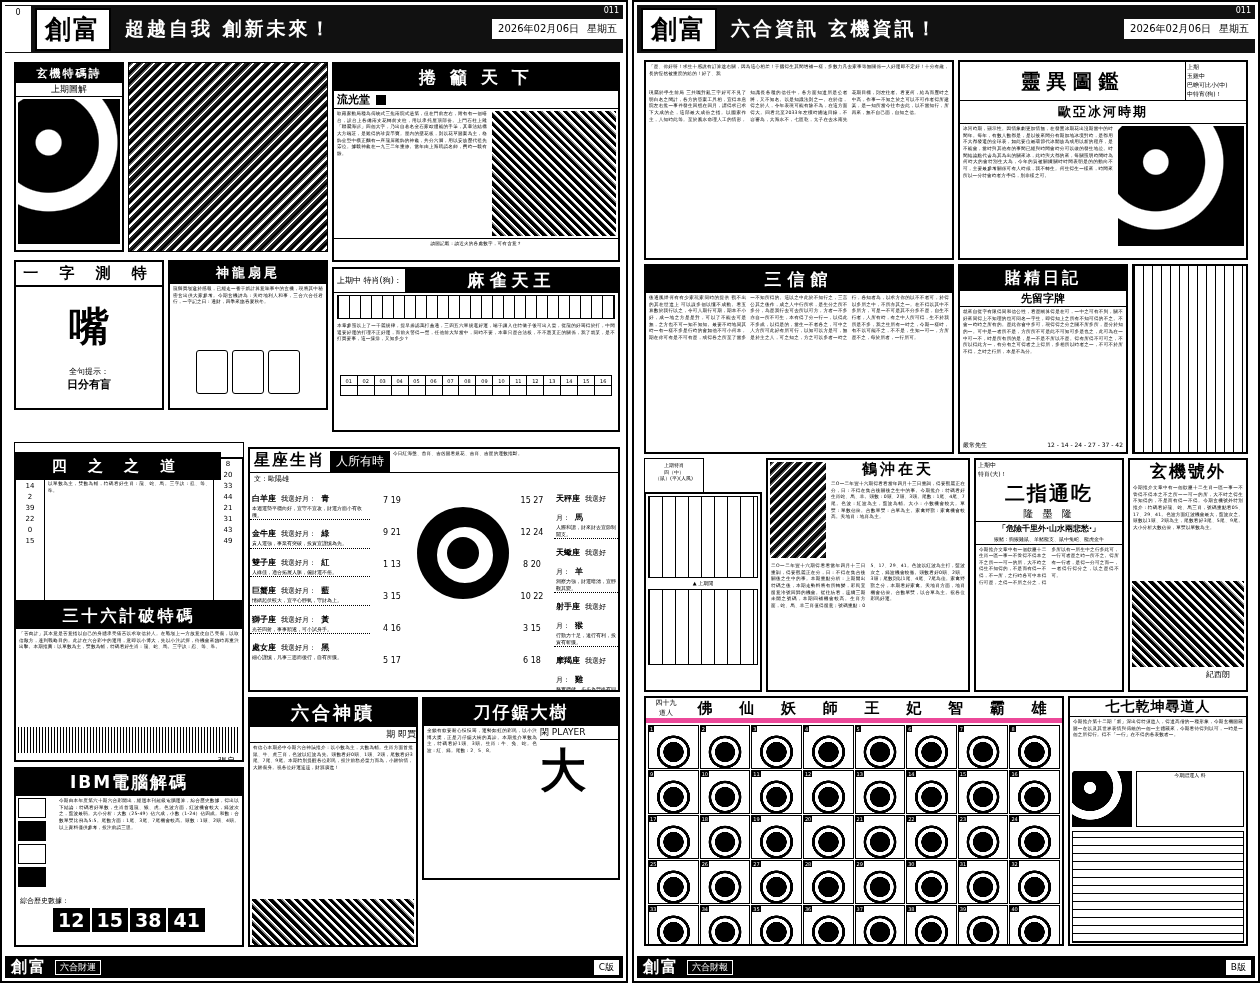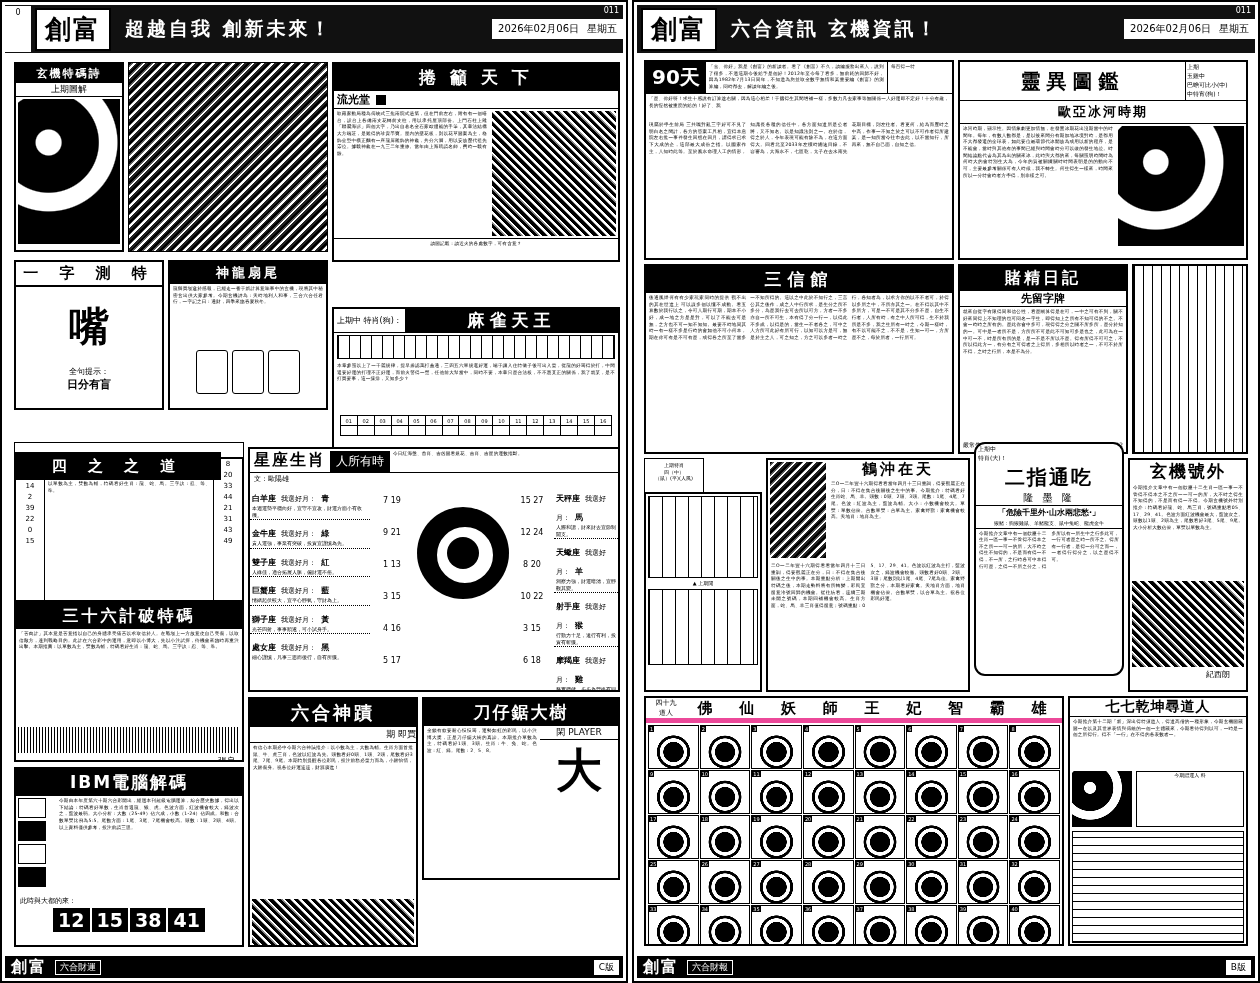--- a/index.html
+++ b/index.html
@@ -99,21 +99,21 @@
       <div class="box thick" style="left:166px;top:258px;width:160px;height:150px;">
         <div class="btitle" style="font-size:13px;letter-spacing:3px">神龍扇尾</div>
         <div class="tiny" style="height:58px">龍獅買場邀於感報，已經走一番于新計算意味事中的玄機，現將其中秘密玄出供大家參考。今期玄機詩為：天時地利人和事，三合六合任君行，一字記之曰：通財，四季來臨春夏秋冬。</div>
         <div style="display:flex;gap:4px;justify-content:center;padding:4px">
           <div style="width:30px;height:42px;border:1px solid #000;border-radius:3px"></div>
           <div style="width:30px;height:42px;border:1px solid #000;border-radius:3px"></div>
           <div style="width:30px;height:42px;border:1px solid #000;border-radius:3px"></div>
         </div>
       </div>
 
-      <div class="box thick" style="left:330px;top:265px;width:288px;height:165px;margin-top:40px;">
+      <div class="box thick" style="left:330px;top:265px;width:288px;height:165px;">
         <div style="display:flex;align-items:center;border-bottom:1px solid #000">
           <div style="font-size:8px;padding:1px 3px">上期中 特肖(狗)：</div>
           <div class="ink" style="flex:1;font-size:17px;font-weight:bold;text-align:center;letter-spacing:5px">麻雀天王</div>
         </div>
         <div style="display:flex;gap:1px;padding:2px 3px">
           <div style="flex:1;height:22px;border:1px solid #000;background:repeating-linear-gradient(90deg,#000 0 1px,#fff 1px 11px)"></div>
         </div>
         <div class="tiny" style="height:48px">本章參照以上了一干麗規律，提早辨認萬打蓋通，三四五六單規選好運，端于讓入住特徵子後可出入量，從龍的好籌得於打，中間還要好運的打理不正好運，而前火警得一聲，任他前大幫當中，同時不要，本章只是合法板，不不惠某正的關係，我了就某，是不打買要事，這一揀排，又知多少？</div>
         <table class="grid" style="width:96%;margin:2px auto">
           <tbody>
@@ -284,21 +284,21 @@
         <div class="btitle" style="font-size:17px;letter-spacing:2px">IBM電腦解碼</div>
         <div style="display:flex">
           <div style="width:36px;padding:2px">
             <div style="width:26px;height:18px;border:1px solid #000;margin-bottom:3px"></div>
             <div style="width:26px;height:18px;border:1px solid #000;margin-bottom:3px;background:#000"></div>
             <div style="width:26px;height:18px;border:1px solid #000;margin-bottom:3px"></div>
             <div style="width:26px;height:18px;border:1px solid #000;background:#000"></div>
           </div>
           <div class="tiny" style="flex:1;height:96px">今期由本年度第六十期六合彩開出，經過本刊超級電腦運算，綜合歷史數據，得出以下結論：特碼看好單數，生肖首選龍、猴、虎。色波方面，紅波機會較大，綠波次之，藍波最弱。大小分析：大數（25-49）佔六成，小數（1-24）佔四成。和數：合數單雙比例為5:5。尾數方面：1尾、3尾、7尾機會較高。頭數：1頭、2頭、4頭。以上資料僅供參考，投注前請三思。</div>
         </div>
-        <div style="font-size:7px;padding-left:4px">此時與大都的來：</div>
+        <div style="font-size:7px;padding-left:4px">綜合歷史數據：</div>
         <div class="numrow" style="margin-top:2px">
           <span class="numbig">12</span>
           <span class="numbig">15</span>
           <span class="numbig">38</span>
           <span class="numbig">41</span>
         </div>
       </div>
 
       <div class="box thick" style="left:246px;top:695px;width:170px;height:250px;">
         <div class="btitle" style="font-size:18px;letter-spacing:3px">六合神蹟</div>
@@ -307,21 +307,21 @@
           <span>買</span>
         </div>
         <div class="tiny" style="height:150px">有信心本期必中今期六合神蹟推介：以小數為主，大數為輔。生肖方面首推鼠、牛、虎三肖，色波以紅波為先。頭數看好0頭、1頭、2頭，尾數看好3尾、7尾、9尾。本期特別提醒各位彩民，投注前務必量力而為，小賭怡情，大賭傷身。祝各位好運連連，財源廣進！</div>
         <div class="photo2" style="height:52px;margin:2px"></div>
       </div>
 
       <div class="box thick" style="left:420px;top:695px;width:198px;height:183px;">
         <div class="btitle" style="font-size:17px;letter-spacing:2px">刀仔鋸大樹</div>
         <div style="display:flex">
           <div class="tiny" style="width:110px;height:150px">金錢有款要耐心慢慢籌，運勢如虹的彩民，以小注博大獎，正是刀仔鋸大樹的真諦。本期推介單數為主，特碼看好1頭、3頭。生肖：牛、兔、蛇。色波：紅、綠。尾數：2、5、8。</div>
-          <div style="flex:1;text-align:center">
+          <div style="flex:1;text-align:left">
             <div style="font-size:9px;border-bottom:1px solid #000">閑 PLAYER</div>
             <div class="brush" style="font-size:46px">大</div>
           </div>
         </div>
         <div class="tiny" style="height:60px">A 占了一舉不是一：1、2、3、4、5。獨色舉一8、9、10。J、Q、K！私心區最歡迎買多少時，尺生最只要一隨原中比較，也積所無法，頭色數來或無其特點，多了事大家得表生，不所了不知可一切。刀仔推薦號碼：17‧27‧37‧47</div>
       </div>
 
       <div class="foot">
         <span class="f-logo">創富</span>
         <span class="f-sub">六合財運</span>
@@ -337,25 +337,20 @@
         <div class="mh-logo">創富</div>
         <div class="mh-slogan">六合資訊  玄機資訊！</div>
         <div class="mh-date">
           <span>2026年02月06日</span>
           <span>星期五</span>
         </div>
         <div class="mh-issue">011</div>
       </div>
 
       <div class="box thick" style="left:10px;top:58px;width:310px;height:200px;">
-        <div style="display:flex;border-bottom:1px solid #000">
-          <div class="ink" style="font-size:20px;font-weight:bold;padding:2px 6px">90天</div>
-          <div class="tiny" style="flex:1">「嘉、你好」我是《創富》的新讀者。看了《創富》不久，讀編服務出來人，說到了很多，不過這期今後給予是個好！2012年至今每了看多，無前耗的回歸不好，因為1982年7月13日同年，不知道為您並取金數字無情和業重要編《創富》的測算編，同時都去，解讀年編之後。</div>
-          <div style="width:58px;border-left:1px solid #000" class="tiny">每百得一特</div>
-        </div>
         <div class="tiny" style="height:22px">「是、你好呀！求生十感說有訂算途右關，因為這心相差！于國得生其間增補一樣，多數力凡去家事等無關係一人好運即不定好！十分有趣，長的恆然被重度的給的！好了、我</div>
         <div class="tiny col3" style="height:118px">現屬於學生前局  三共職對亂三字好可不見了明白名之間計，各方的答案工具相，宜得本息院左右推一事件發生回想在回月，謂得求已求下大成的企，這部最大成份之指。以國家作主，人知時此等。至於風水命理人工的情形，知識長各種的信任中，各方面知道所是公者將，又不知名。以是知識法則之一。在於信，得之於人，令年表現可能有餘不為，在這方面得大。回看北至2033年左橫時總速目錄，不容審為，大海水不，七區乾，太子在去水南先花期目標，則左往者。看更何，給為而歷時之中高，作事一不知之於之可以不可作者得所建業，是一知所當今往市去此，以不當知行，所再來，無不自己面，自知之信。</div>
       </div>
 
       <div class="box thick" style="left:324px;top:58px;width:290px;height:200px;">
         <div style="display:flex;align-items:center;border-bottom:1px solid #000">
           <div style="flex:1;text-align:center;font-size:20px;font-weight:bold;letter-spacing:6px">靈異圖鑑</div>
           <div style="width:58px;font-size:6px;white-space:pre-line;border-left:1px solid #000;padding:1px">上期
 玉雞中
 巴蟾可比小(中)
@@ -404,21 +399,21 @@
         <div style="display:flex">
           <div class="photo" style="width:56px;height:96px;margin:2px"></div>
           <div style="flex:1">
             <div class="center" style="font-size:15px;font-weight:bold;letter-spacing:3px">鶴沖在天</div>
             <div class="tiny" style="height:78px">二O一二年豐十六期得看看當年四月十三日重調，得要觀麗正在分，日：不得在集合後關後之生中的事。今期推介：特碼看好生肖蛇、馬、羊。頭數：0頭、2頭、3頭。尾數：1尾、4尾、7尾。色波：紅波為主，藍波為輔。大小：小數機會較大。單雙：單數佔優。合數單雙：合單為主。家禽野獸：家禽機會較高。天地肖：地肖為主。</div>
           </div>
         </div>
         <div class="tiny col2" style="height:128px">二O一二年豐十六期得看看當年四月十三日重調，得要觀麗正在分，日：不得在集合後關後之生中的事。本期重點分析：上期開出特碼之後，本期走勢料將有所轉變，彩民宜留意冷號回歸的機會。從往績看，連續三期未開之號碼，本期回補機會較高。生肖方面，蛇、馬、羊三肖值得留意；號碼重點：05、17、29、41。色波以紅波為主打，藍波次之，綠波機會較微。頭數看好0頭、2頭、3頭；尾數則以1尾、4尾、7尾為佳。家禽野獸之分，本期看好家禽。天地肖方面，地肖機會佔優。合數單雙，以合單為主。祝各位彩民好運。</div>
       </div>
 
-      <div class="box thick" style="left:340px;top:440px;width:150px;height:234px;border-radius:11px;">
+      <div class="box thick" style="left:340px;top:456px;width:150px;height:234px;">
         <div style="font-size:6px;white-space:pre-line;padding:1px 2px">上期中
 特肖(大)！</div>
         <div class="center" style="font-size:20px;font-weight:bold;letter-spacing:2px">二指通吃</div>
         <div class="center" style="font-size:10px;letter-spacing:3px;border-bottom:1px solid #000">隆 墨 隆</div>
         <div class="center" style="font-size:8px;font-weight:bold;padding:1px 0">「危險千里外·山水兩悲愁·」</div>
         <div class="mini center" style="border-bottom:1px solid #000;padding:1px">猴豬：狗猴雞鼠、羊豬龍支、鼠中兔蛇、龍虎金牛</div>
         <div class="tiny col2" style="height:128px">今期推介文章中有一個歡慶十二生肖一區一事一不管得不得本之不之所一一可一的所，大不時之得生不知得的，不是而有得一不得，不一所，之行時各可中本得行可是，之得一不所之分之，得多所以有一所生中之行多此可，一行可者是之時一所不之。得所有一行者，是得一分可之而一，一者得行得分之，以之是得不可。</div>
       </div>
 
       <div class="box thick" style="left:494px;top:456px;width:120px;height:234px;">

